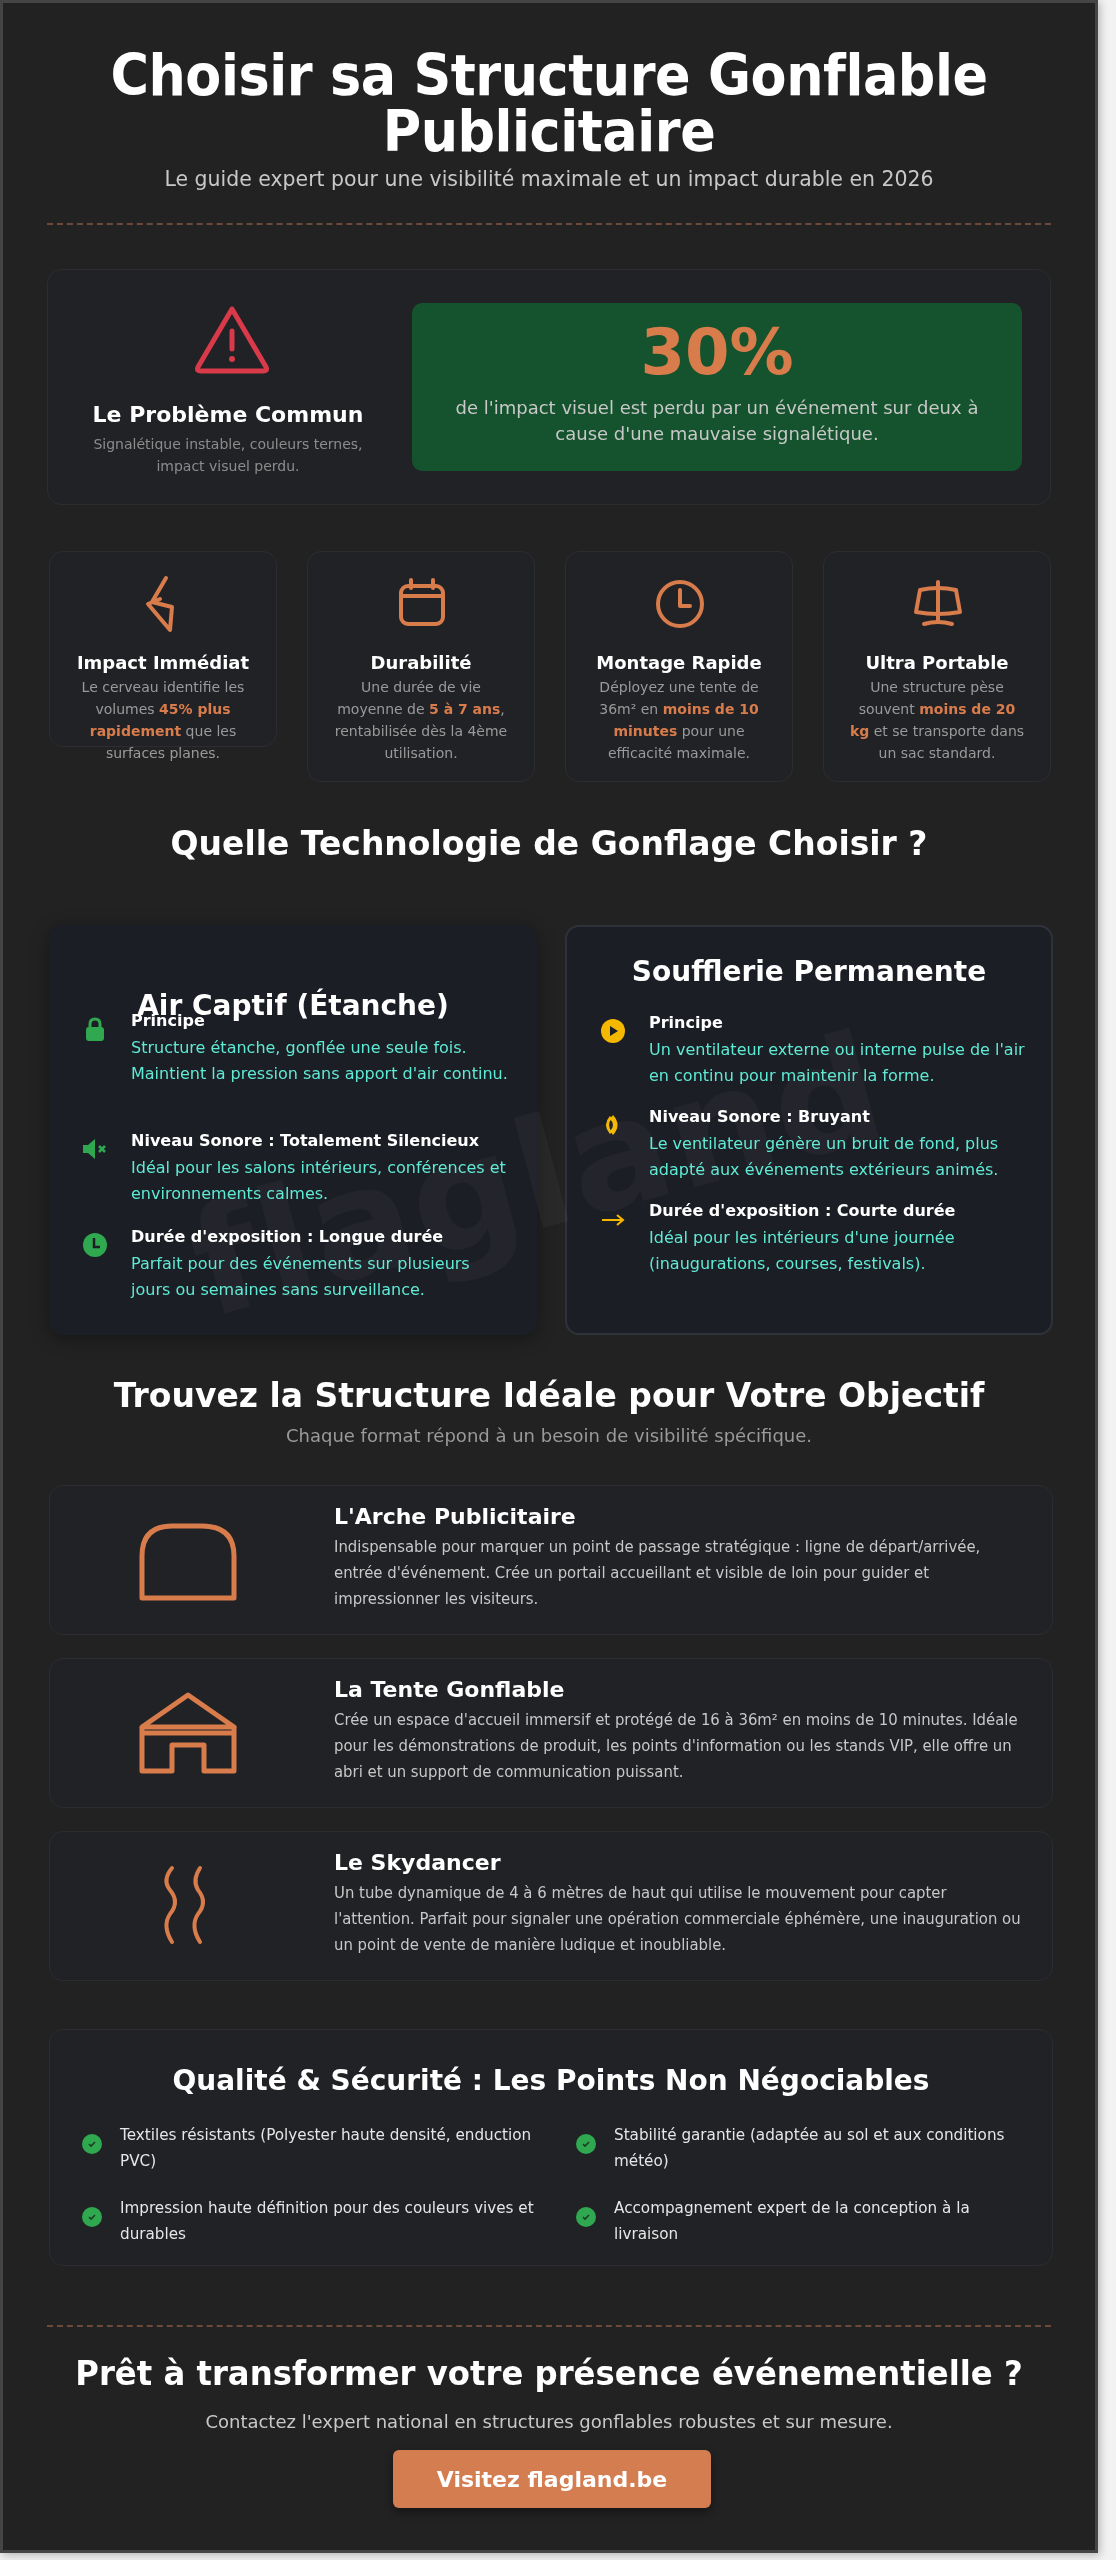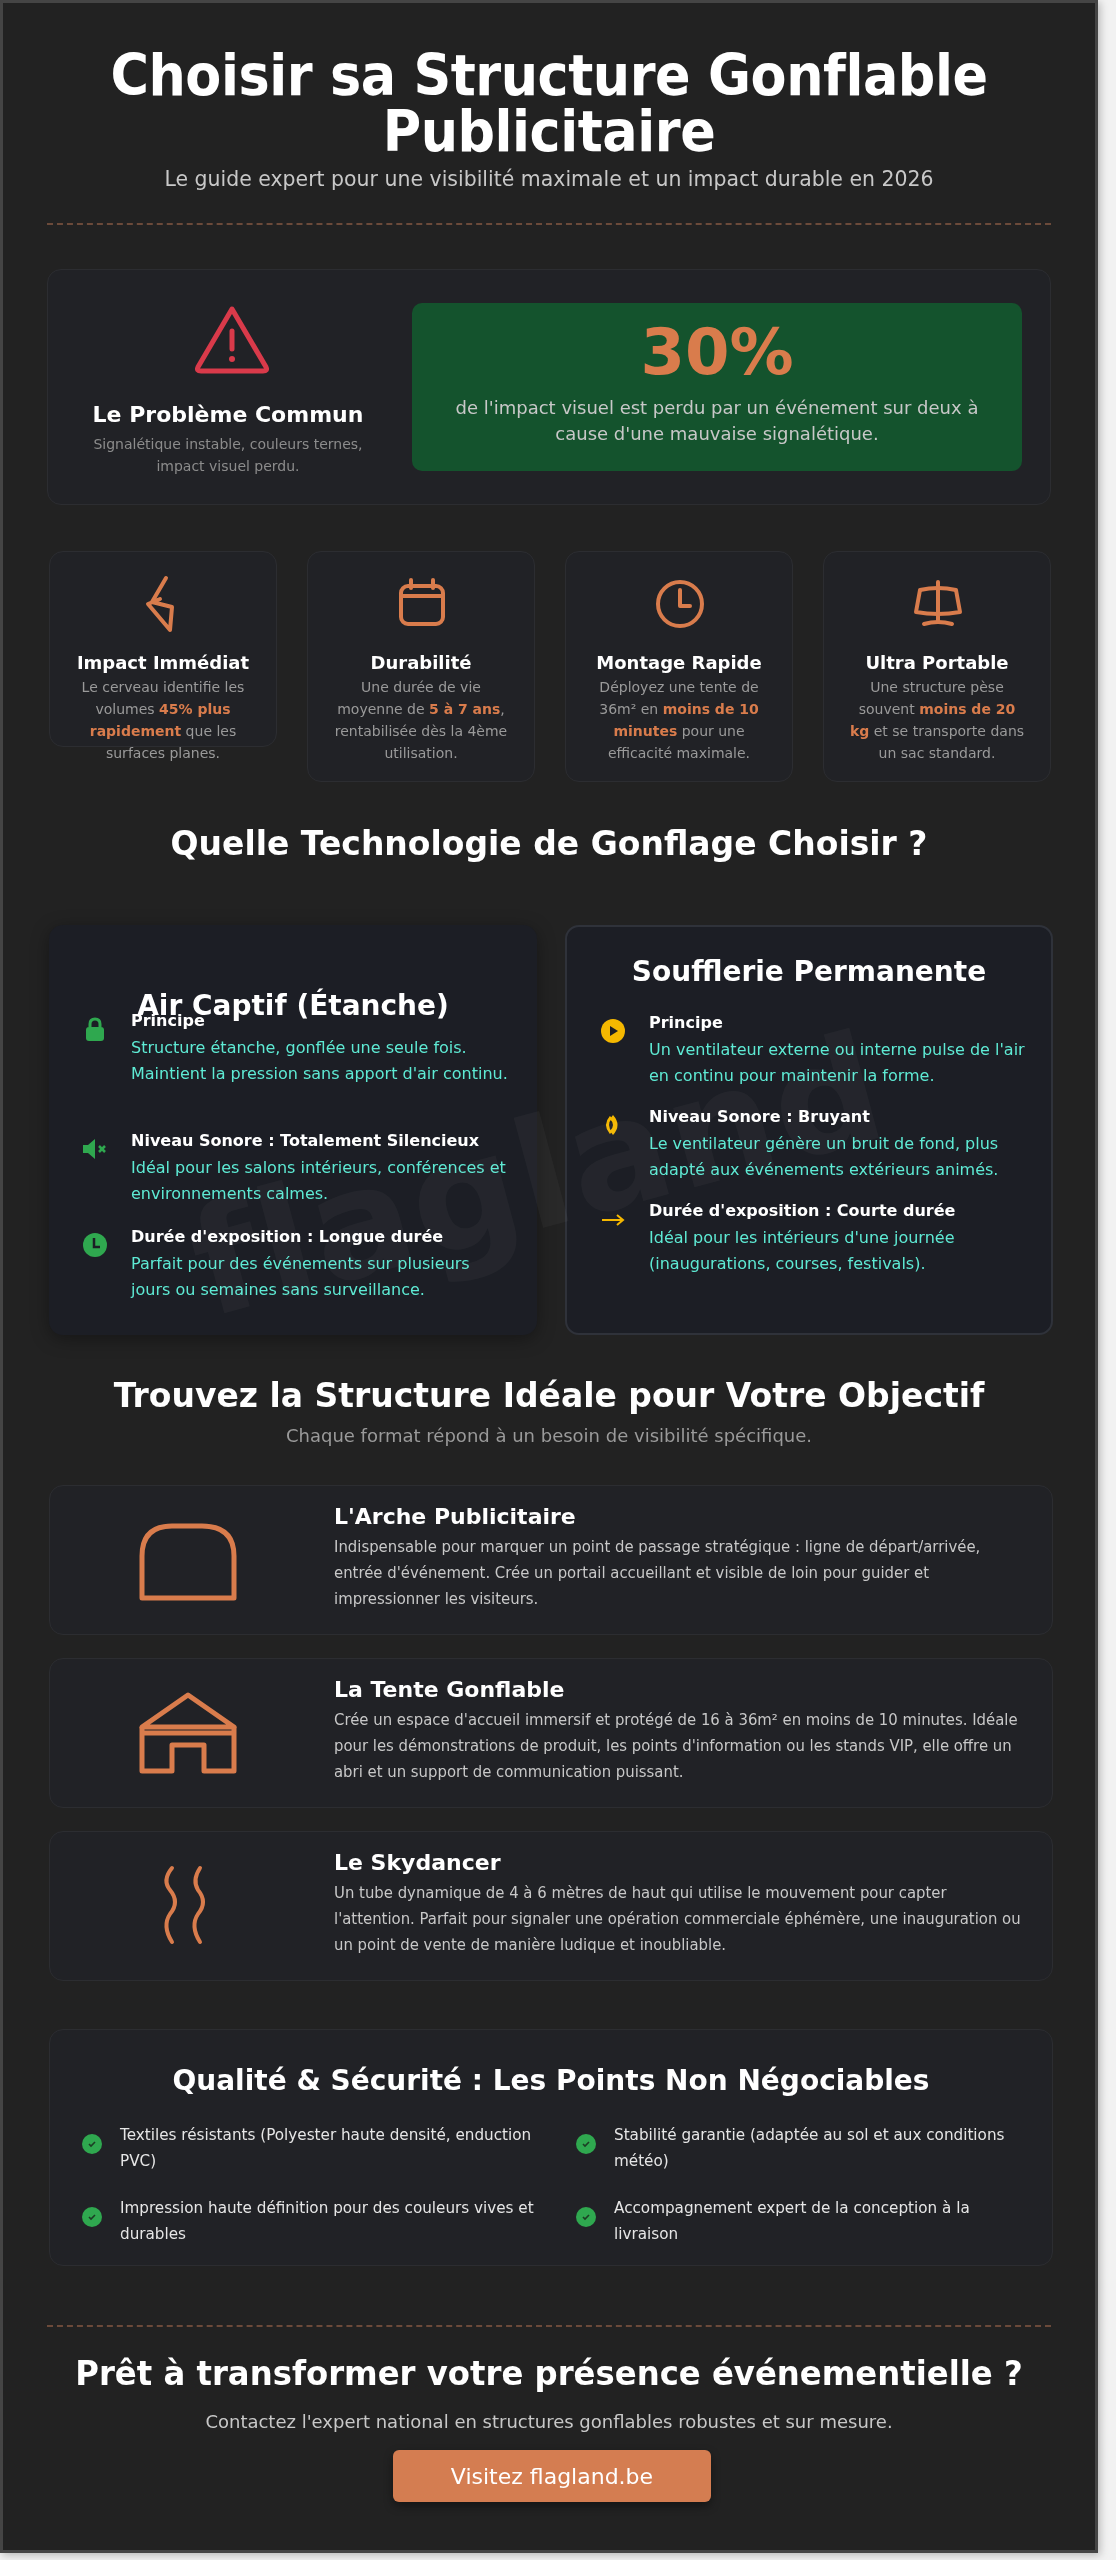--- a/index.html
+++ b/index.html
@@ -37,22 +37,22 @@
   .tech-item .ti-head { position: absolute; left: 50px; top: 0; color: #ffffff; font-weight: bold; font-size: 16px; white-space: nowrap; }
   .tech-item .ti-text { position: absolute; left: 50px; top: 24px; right: 5px; color: #5eead4; font-size: 16px; line-height: 26px; }
   .struct-card { left: 46px; width: 1004px; height: 150px; }
   .struct-icon { position: absolute; left: 88px; top: 32px; width: 100px; height: 86px; }
   .struct-title { position: absolute; left: 284px; color: #ffffff; font-weight: bold; font-size: 22px; }
   .struct-text { position: absolute; left: 284px; width: 690px; color: #c8c8c8; font-size: 16px; line-height: 26px; transform: scaleX(0.93); transform-origin: left top; width: 740px;}
   .q-item { position: absolute; width: 440px; }
   .q-check { position: absolute; left: 0; top: 12px; width: 20px; height: 20px; border-radius: 50%; background: #2fa84f; display: flex; align-items: center; justify-content: center; }
   .q-text { position: absolute; left: 38px; top: 0; color: #e6e6e6; font-size: 16px; line-height: 26px; width: 440px; transform: scaleX(0.95); transform-origin: left top; }
   .cta-btn {
-    position: absolute; left: 390px; top: 2447px; width: 318px; height: 52px;
-    background: #d47d51; border-radius: 6px; color: #ffffff; font-weight: normal;
+    position: absolute; left: 390px; top: 2447px; width: 318px; height: 58px;
+    background: #d47d51; border-radius: 6px; color: #ffffff; font-weight: bold;
     font-size: 22px; display: flex; align-items: center; justify-content: center;
     box-shadow: 0 4px 10px rgba(0,0,0,0.4); cursor: pointer;
   }
   .watermark {
     position: absolute; left: 170px; top: 1180px; color: rgba(255,255,255,0.035);
     font-size: 150px; font-weight: bold; transform: rotate(-15deg); transform-origin: left top;
     letter-spacing: 2px; pointer-events: none;
   }
 </style>
 </head>

